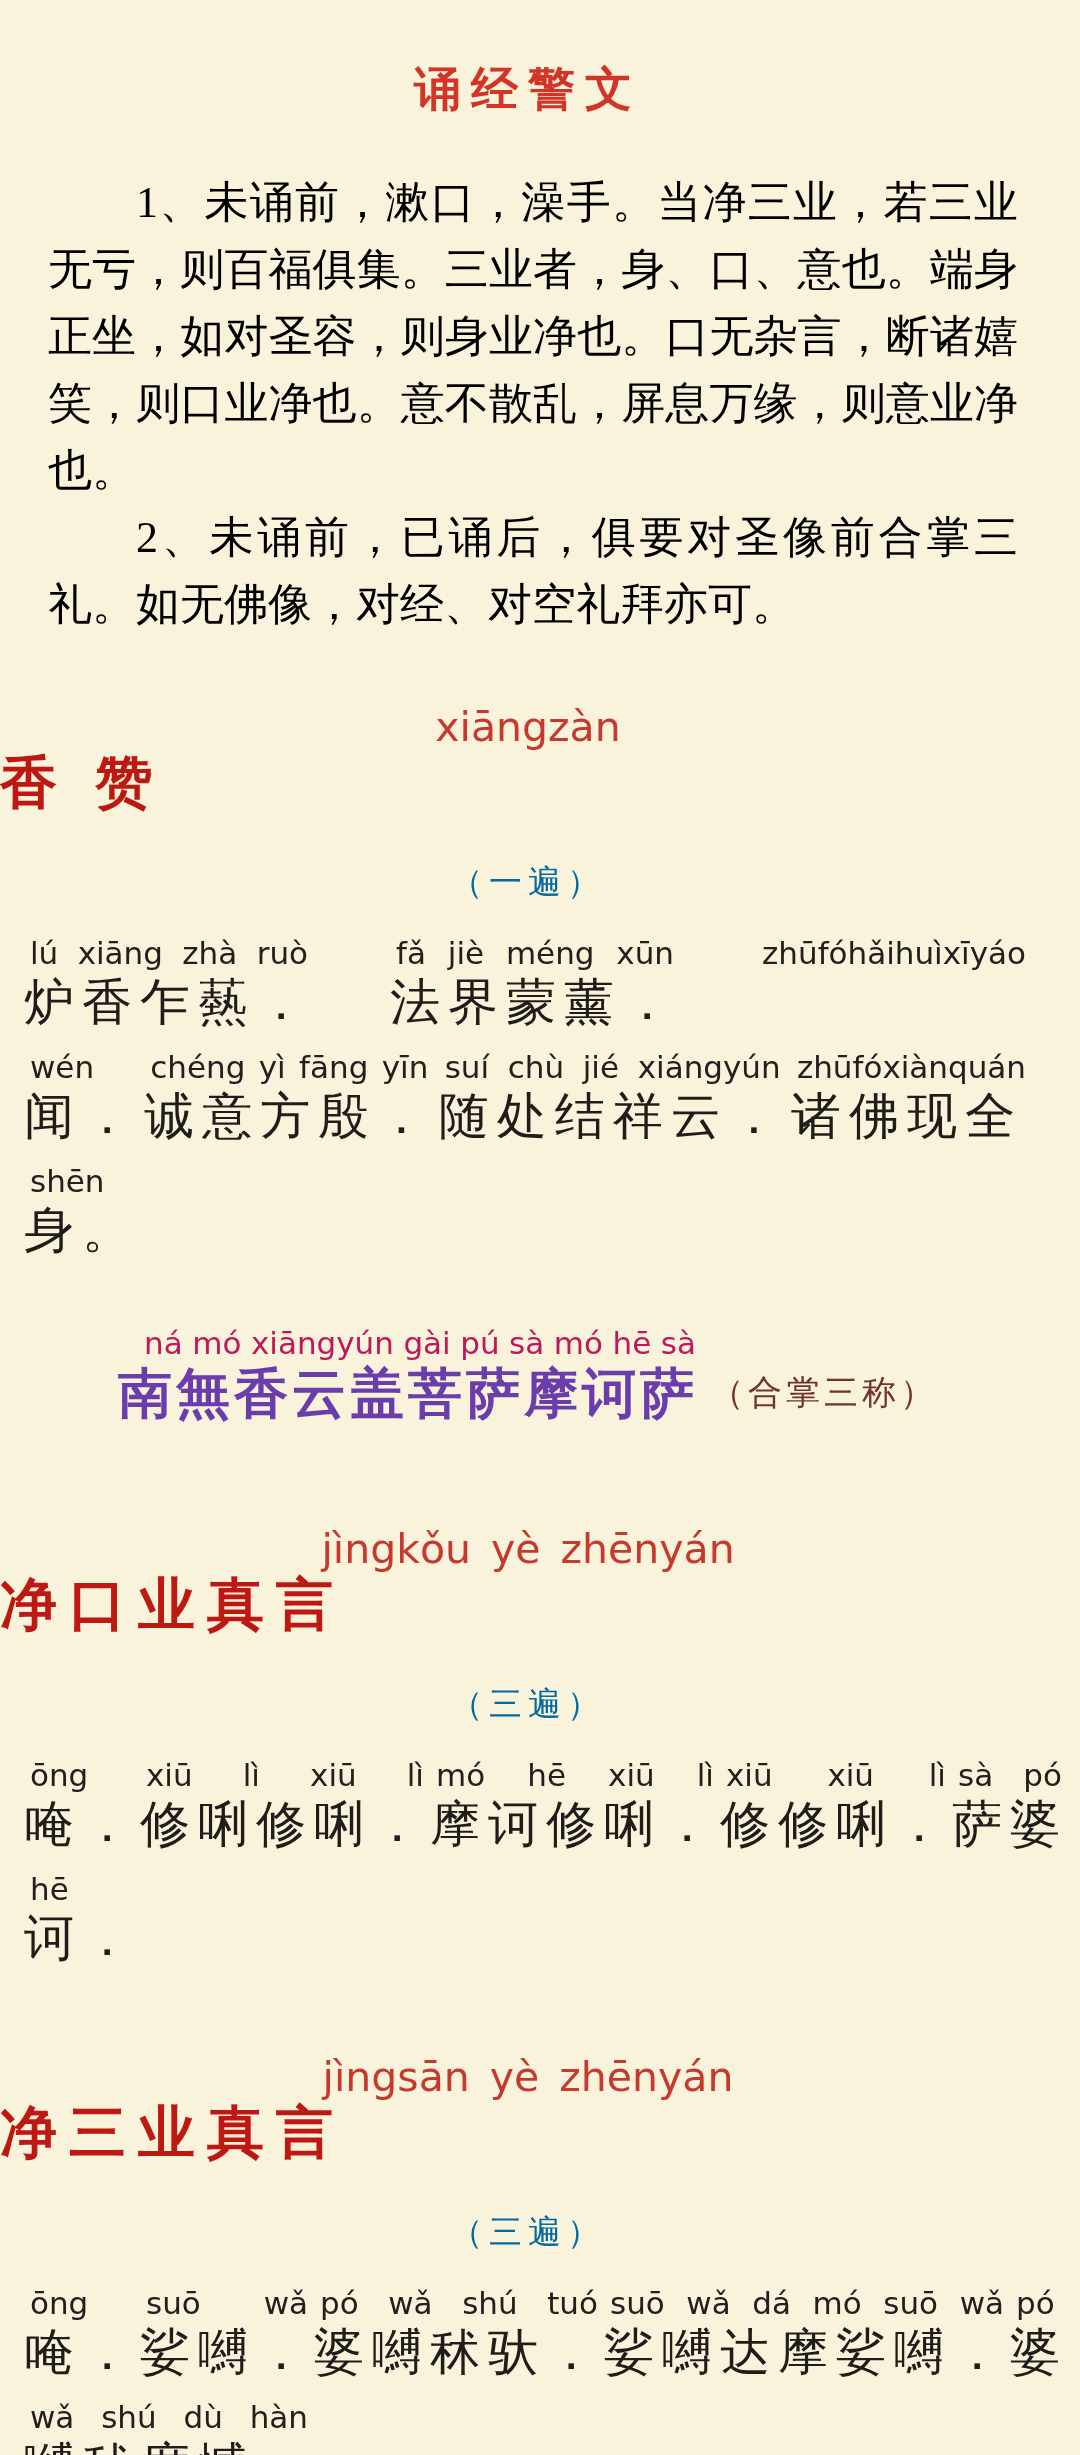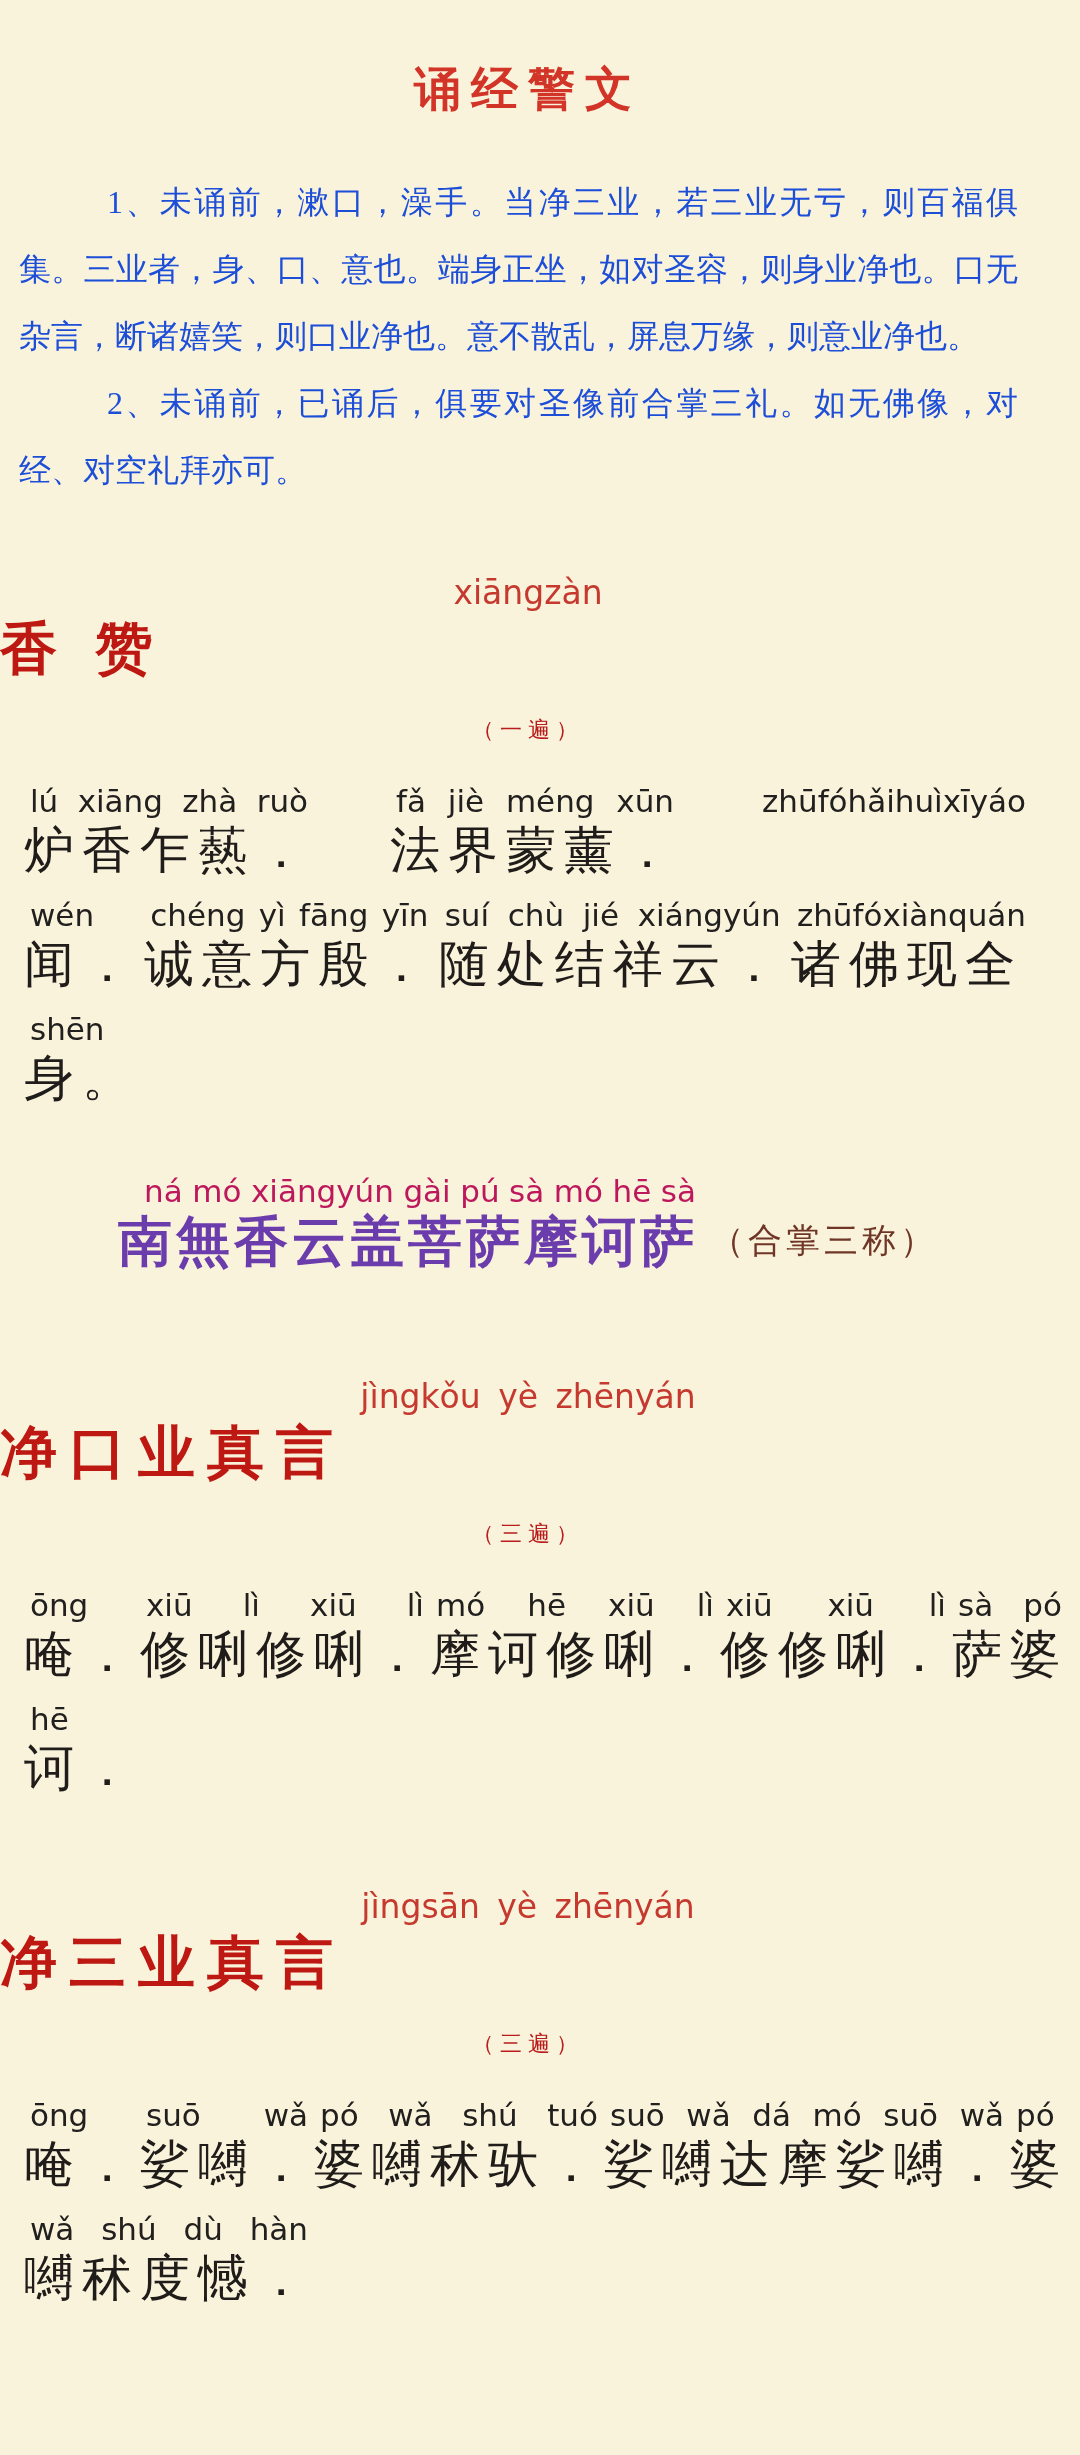--- a/index.html
+++ b/index.html
@@ -13,47 +13,47 @@
   
   .main-title{
     margin:0;padding-top:58px;
     text-align:center;
     font-size:47px;font-weight:700;letter-spacing:10px;
     color:#d23428;
   }
 
   
   .paras{
-    margin:48px 38px 0 19px;
-    color:#1d4ed8;
-    font-size:32px;line-height:67px;
+    margin:48px 38px 0 48px;
+    color:#000000;
+    font-size:44px;line-height:67px;
     text-align:justify;text-justify:inter-character;
   }
   .paras p{margin:0;text-indent:88px;}
 
   
   .section{margin:0;}
   .sec-1{margin-top:70px;}
   .sec-2{margin-top:104px;}
   .sec-3{margin-top:90px;}
   .sec-py{
     text-align:center;
     font-family:"DejaVu Sans",sans-serif;
-    font-size:33px;line-height:38px;word-spacing:7px;
+    font-size:41px;line-height:38px;word-spacing:7px;
     color:#c5392e;
   }
   .sec-title{
     text-align:left;
     font-size:57px;line-height:66px;font-weight:700;letter-spacing:12px;
     color:#be1812;margin-top:4px;
   }
   .repeat{
     text-align:center;
-    font-size:22px;line-height:40px;letter-spacing:6px;
-    color:#b91c1c;margin-top:28px;
+    font-size:33px;line-height:40px;letter-spacing:6px;
+    color:#0369a1;margin-top:46px;
   }
 
   
   .verse{margin:32px 24px 0 24px;}
   .vline{display:flex;margin-bottom:16px;}
   .vline.spread{justify-content:space-between;}
   .seg{display:inline-flex;flex-direction:column;}
   .py{
     display:flex;justify-content:space-between;
     font-family:"DejaVu Sans",sans-serif;

